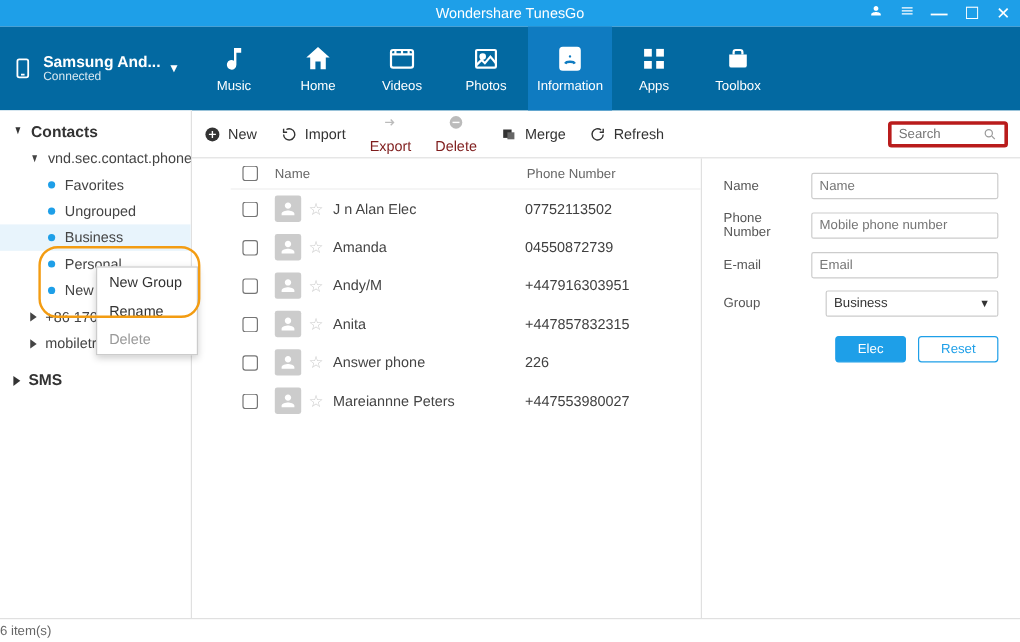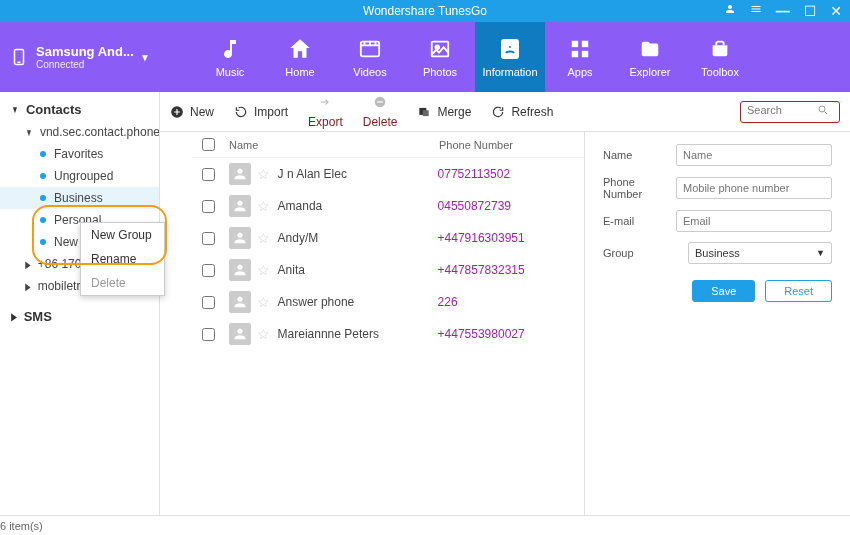--- a/index.html
+++ b/index.html
@@ -1,34 +1,34 @@
 <!DOCTYPE html>
 <html><head>
 <meta charset="utf-8">
 <style>
 * { margin: 0; padding: 0; box-sizing: border-box; }
 body { font-family: Arial, sans-serif; font-size: 12px; color: #333; width: 850px; height: 535px; overflow: hidden; background: #fff; }
 .titlebar { background: #1e9fe8; height: 22px; display: flex; align-items: center; justify-content: center; position: relative; color: #fff; font-size: 12px; }
 .titlebar-controls { position: absolute; right: 8px; display: flex; gap: 14px; }
 .titlebar-controls span { cursor: pointer; font-size: 14px; color: #fff; }
-.header { background: #8b5cf6; height: 70px; display: flex; gap: 35px; }
+.header { background: #0369a1; height: 70px; display: flex; }
 .device-box { width: 160px; display: flex; align-items: center; padding: 0 10px; color: #fff; position: relative; }
 .device-box .phone-icon { width: 18px; margin-right: 8px; }
 .device-box .device-info { flex: 1; overflow: hidden; }
 .device-box .device-name { font-weight: bold; font-size: 13px; white-space: nowrap; overflow: hidden; text-overflow: ellipsis; }
 .device-box .device-status { font-size: 10px; opacity: .85; }
 .device-box .dd { font-size: 10px; color: #fff; }
 .nav { flex: 1; display: flex; }
 .nav-item { width: 70px; display: flex; flex-direction: column; align-items: center; justify-content: center; color: #fff; font-size: 11px; cursor: pointer; gap: 4px; }
 .nav-item.active { background: #0f7bc1; }
 .nav-item .icon { height: 26px; display: flex; align-items: center; justify-content: center; }
 .toolbar { height: 40px; display: flex; align-items: center; padding: 0 10px; gap: 20px; border-bottom: 1px solid #e0e0e0; margin-left: 160px; }
 .tool { display: flex; align-items: center; gap: 6px; cursor: pointer; color: #333; font-size: 12px; }
 .tool.disabled { color: #7f1d1d; cursor: default; flex-direction: column; }
-.search-box { margin-left: auto; display: flex; align-items: flex-start; border: 1px solid #b91c1c; border-radius: 3px; padding: 2px 6px; width: 100px; height: 22px; }
+.search-box { margin-left: auto; display: flex; align-items: flex-end; border: 3px solid #b91c1c; border-radius: 3px; padding: 2px 6px; width: 100px; height: 22px; }
 .search-box input { border: none; outline: none; width: 70px; font-size: 11px; }
 .main { display: flex; height: calc(535px - 22px - 70px - 40px - 20px); padding-left: 32px; }
 .sidebar { width: 160px; border-right: 1px solid #e0e0e0; padding: 6px 0; overflow: hidden; position: absolute; top: 92px; height: calc(535px - 92px - 20px); background:#fff; }
 .side-section { font-weight: bold; font-size: 13px; padding: 4px 10px; display: flex; align-items: center; gap: 6px; cursor: pointer; }
 .side-account { padding: 4px 10px 4px 24px; display: flex; align-items: center; gap: 6px; cursor: pointer; font-size: 12px; color: #444; }
 .side-group { padding: 4px 10px 4px 40px; display: flex; align-items: center; gap: 8px; cursor: pointer; font-size: 12px; color: #444; }
 .side-group.selected { background: #e8f4fc; }
 .bullet { width: 6px; height: 6px; border-radius: 50%; background: #1e9fe8; display: inline-block; }
 .caret { font-size: 10px; transform: scaleX(0.7); }
 .context-menu { position: absolute; left: 80px; top: 222px; background: #fff; border: 1px solid #ccc; box-shadow: 0 2px 6px rgba(0,0,0,0.2); z-index: 10; width: 85px; }
@@ -40,21 +40,21 @@
 .list-header { display: flex; align-items: center; padding: 6px 10px; border-bottom: 1px solid #eee; color: #666; font-size: 11px; }
 .list-header input[type=checkbox] { margin-right: 14px; }
 .col-name { width: 210px; }
 .col-phone { flex: 1; }
 .contact-row { display: flex; align-items: center; padding: 5px 10px; }
 .contact-row input[type=checkbox] { margin-right: 14px; }
 .avatar { width: 22px; height: 22px; background: #ccc; border-radius: 2px; margin-right: 6px; display: flex; align-items: center; justify-content: center; }
 .avatar svg { width: 16px; height: 16px; fill: #fff; }
 .star { color: #ccc; font-size: 14px; margin-right: 8px; }
 .cname { width: 160px; color: #444; }
-.cphone { color: #a21caf; }
+.cphone { color: #404040; }
 .form-pane { width: 265px; padding: 12px 18px; }
 .form-title { font-size: 13px; color: #333; margin-bottom: 14px; }
 .form-row { display: flex; align-items: center; margin-bottom: 10px; font-size: 11px; }
 .form-row label { width: 85px; color: #555; }
 .form-row input, .form-row .select { flex: 1; border: 1px solid #ccc; padding: 4px 6px; font-size: 11px; border-radius: 2px; }
 .form-row .select { display: flex; justify-content: space-between; align-items: center; cursor: pointer; }
 .form-buttons { display: flex; justify-content: flex-end; gap: 10px; margin-top: 16px; }
 .btn { padding: 4px 18px; border-radius: 3px; font-size: 11px; cursor: pointer; }
 .btn-primary { background: #1e9fe8; color: #fff; border: 1px solid #1e9fe8; }
 .btn-secondary { background: #fff; color: #1e9fe8; border: 1px solid #1e9fe8; }
@@ -151,28 +151,20 @@
             <rect x="14" y="3" width="7" height="7"></rect>
             <rect x="3" y="14" width="7" height="7"></rect>
             <rect x="14" y="14" width="7" height="7"></rect>
           </svg>
         </span>
       <span>Apps</span>
     </div>
     <div class="nav-item">
       <span class="icon">
           <svg width="26" height="22" viewBox="0 0 24 24" fill="#fff">
-            <path d="M3 6a2 2 0 0 1 2-2h5l2 2h7a2 2 0 0 1 2 2v10a2 2 0 0 1-2 2H5a2 2 0 0 1-2-2z"></path>
-          </svg>
-        </span>
-      <span>Explorer</span>
-    </div>
-    <div class="nav-item">
-      <span class="icon">
-          <svg width="26" height="22" viewBox="0 0 24 24" fill="#fff">
             <path d="M4 8h16v10a2 2 0 0 1-2 2H6a2 2 0 0 1-2-2z"></path>
             <path d="M8 8V6a2 2 0 0 1 2-2h4a2 2 0 0 1 2 2v2" fill="none" stroke="#fff" stroke-width="2"></path>
           </svg>
         </span>
       <span>Toolbox</span>
     </div>
   </div>
 </div>
 
 <div class="sidebar">
@@ -360,21 +352,21 @@
         <input placeholder="Email" style="">
       </div>
       <div class="form-row">
         <label>Group</label>
         <div class="select">
           <span>Business</span>
           <span style="font-size:9px;">▼</span>
         </div>
       </div>
       <div class="form-buttons">
-        <div class="btn btn-primary">Save</div>
+        <div class="btn btn-primary">Elec</div>
         <div class="btn btn-secondary">Reset</div>
       </div>
     </div>
   </div>
 </div>
 
 <div class="statusbar">
   <span>6 item(s)</span>
 </div>
 

